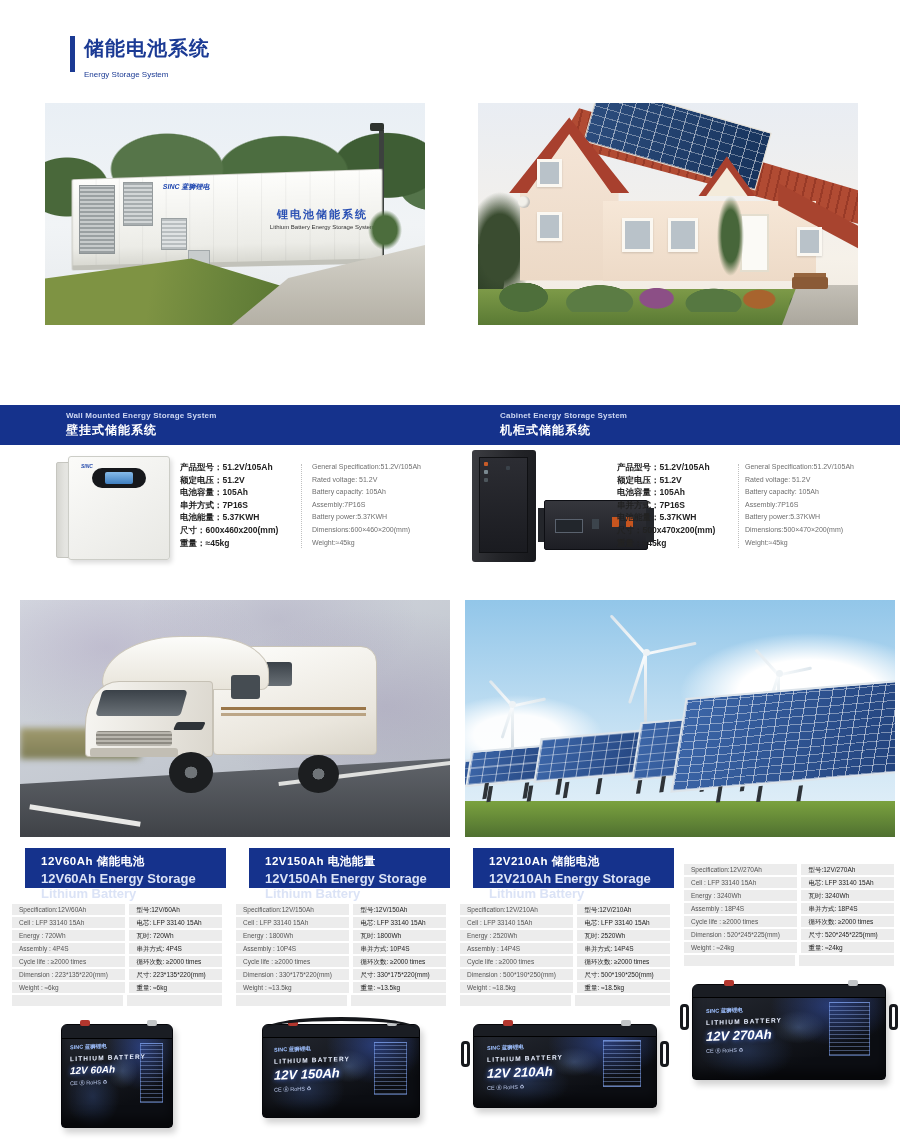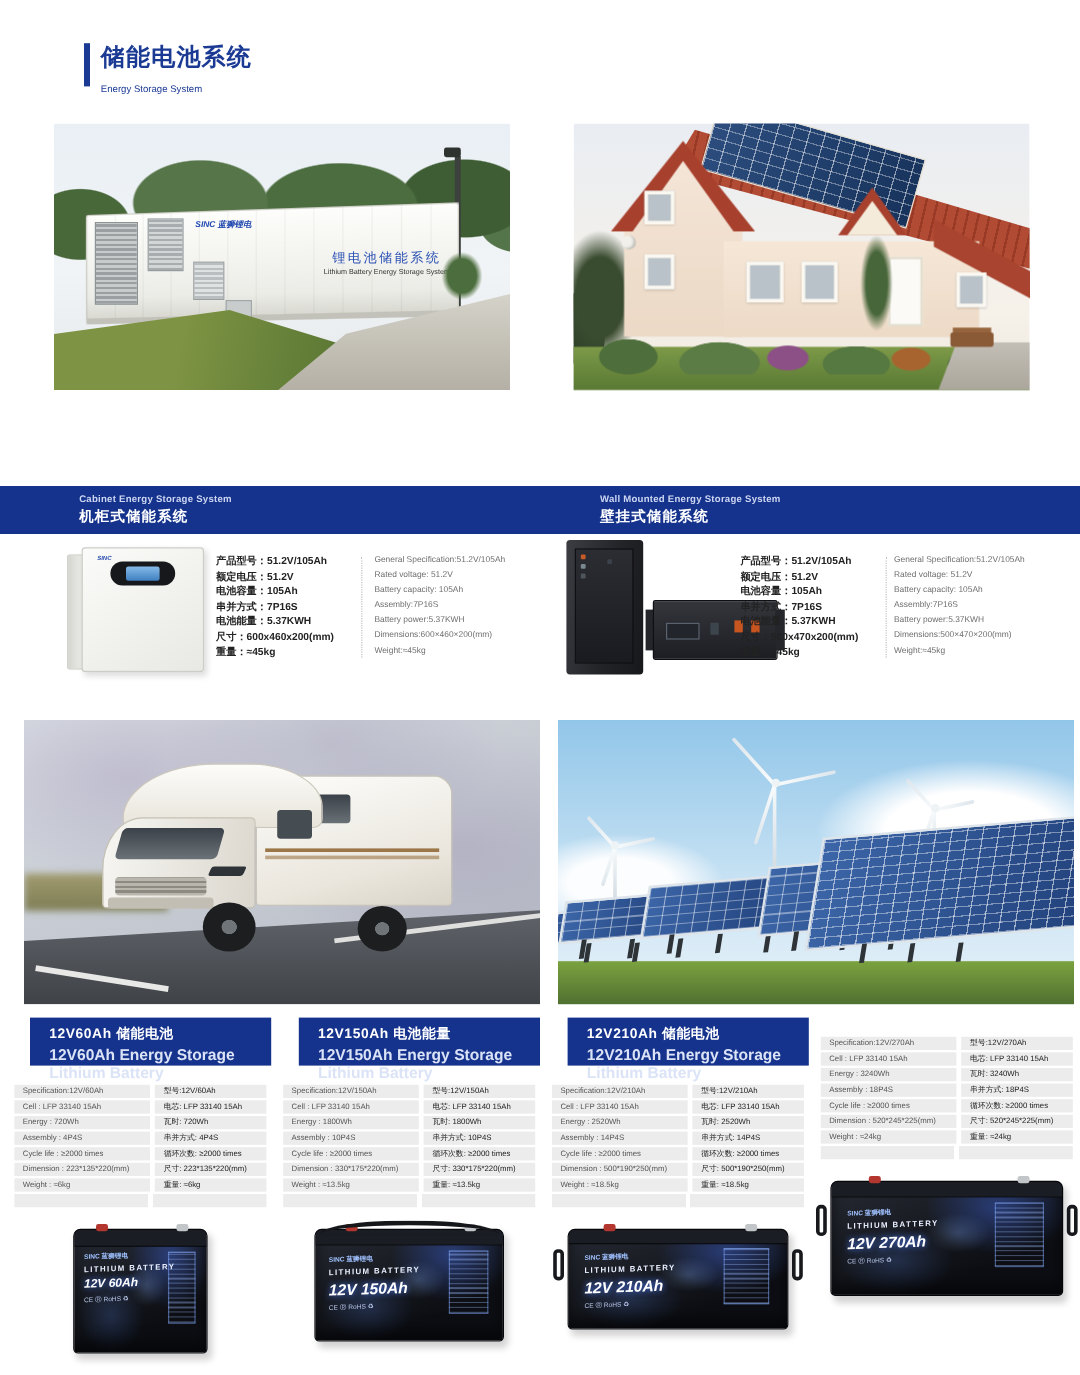--- a/index.html
+++ b/index.html
@@ -33,21 +33,21 @@
     background:
       repeating-linear-gradient(90deg, rgba(0,0,0,.045) 0 1px, transparent 1px 24px),
       linear-gradient(#fdfdfb,#ecece7 80%,#d9d9d2);
     border:1px solid #cfcfc8; border-bottom:5px solid #c2c2ba;
     transform:perspective(700px) rotateY(-5deg) skewY(-1.6deg); border-radius:2px; }
   .p1-vent1 { left:9%; top:37%; width:9.5%; height:31%; background:repeating-linear-gradient(0deg,#9aa0a2 0 2px,#c7cbcc 2px 4px); border:1px solid #8e9496; }
   .p1-vent2 { left:20.5%; top:35.5%; width:8%; height:20%; background:repeating-linear-gradient(0deg,#a7adaf 0 2px,#d2d6d7 2px 4px); border:1px solid #969c9e; }
   .p1-ac { left:30.5%; top:52%; width:7%; height:14%; background:repeating-linear-gradient(0deg,#b9bec0 0 2px,#dfe2e3 2px 4px); border:1px solid #9aa0a2; }
   .p1-ac2 { left:37.5%; top:66%; width:6%; height:9%; background:#c8cccd; border:1px solid #a2a8aa; }
   .p1-logo { left:31%; top:35.5%; font-size:7px; font-weight:bold; font-style:italic; color:#1f47b0; }
-  .p1-cap-cn { left:53%; top:47%; width:40%; text-align:center; font-size:11px; font-weight:normal; color:#2b51b4; letter-spacing:2px; }
+  .p1-cap-cn { left:53%; top:47%; width:40%; text-align:center; font-size:11px; font-weight:bold; color:#2b51b4; letter-spacing:2px; }
   .p1-cap-en { left:53%; top:54.5%; width:40%; text-align:center; font-size:6px; color:#333; }
   .p1-grass { left:0; bottom:0; width:70%; height:30%;
     background:linear-gradient(100deg,#7e9343 0 40%,#67823a 70%,#55722f);
     clip-path:polygon(0 30%, 55% 0, 100% 55%, 100% 100%, 0 100%); }
   .p1-path { right:0; bottom:0; width:62%; height:44%;
     background:linear-gradient(#dcdad2,#b4b0a5);
     clip-path:polygon(100% 18%, 100% 100%, 18% 100%, 42% 52%); border-top-left-radius:60%; }
   .p1-shrub { right:6%; top:48%; width:34px; height:40px; background:radial-gradient(closest-side,#4c6d3d 70%,transparent); }
 
   
@@ -285,26 +285,26 @@
     <div class="p2-vine"></div>
     <div class="p2-dish"></div>
     <div class="p2-lawn"></div>
     <div class="p2-garden"></div>
     <div class="p2-drive"></div>
     <div class="p2-bench"></div>
   </div>
 
   <div class="sys-banner">
     <div class="sys-banner-item">
+      <div class="sb-en">Wall Mounted Energy Storage System</div>
+      <div class="sb-cn">壁挂式储能系统</div>
+    </div>
+    <div class="sys-banner-item">
       <div class="sb-en">Cabinet Energy Storage System</div>
       <div class="sb-cn">机柜式储能系统</div>
-    </div>
-    <div class="sys-banner-item">
-      <div class="sb-en">Wall Mounted Energy Storage System</div>
-      <div class="sb-cn">壁挂式储能系统</div>
     </div>
   </div>
 
   <div class="sys-row">
 
     <div class="sys-block left">
       <div class="wall-unit">
         <div class="wu-side"></div>
         <div class="wu-front">
           <div class="wu-logo">SINC</div>

